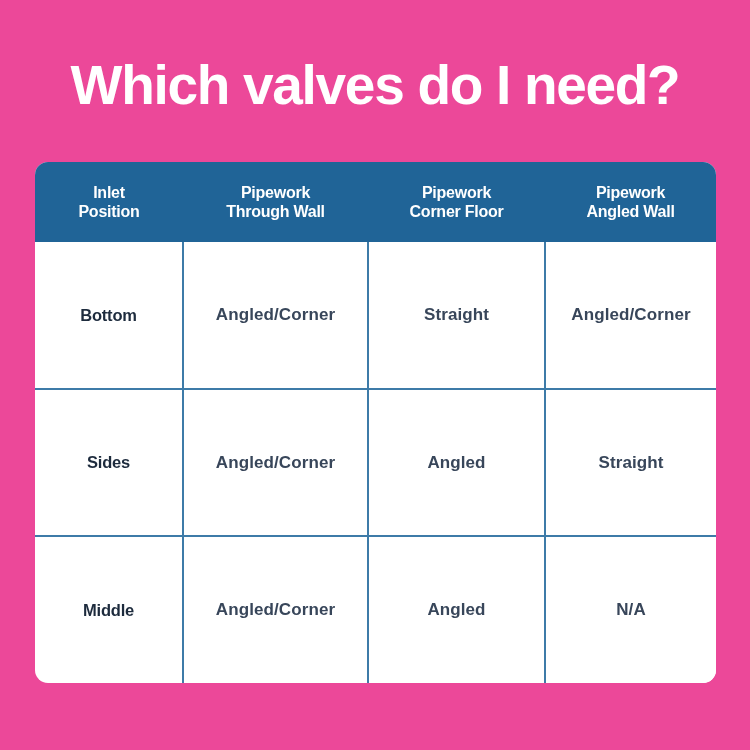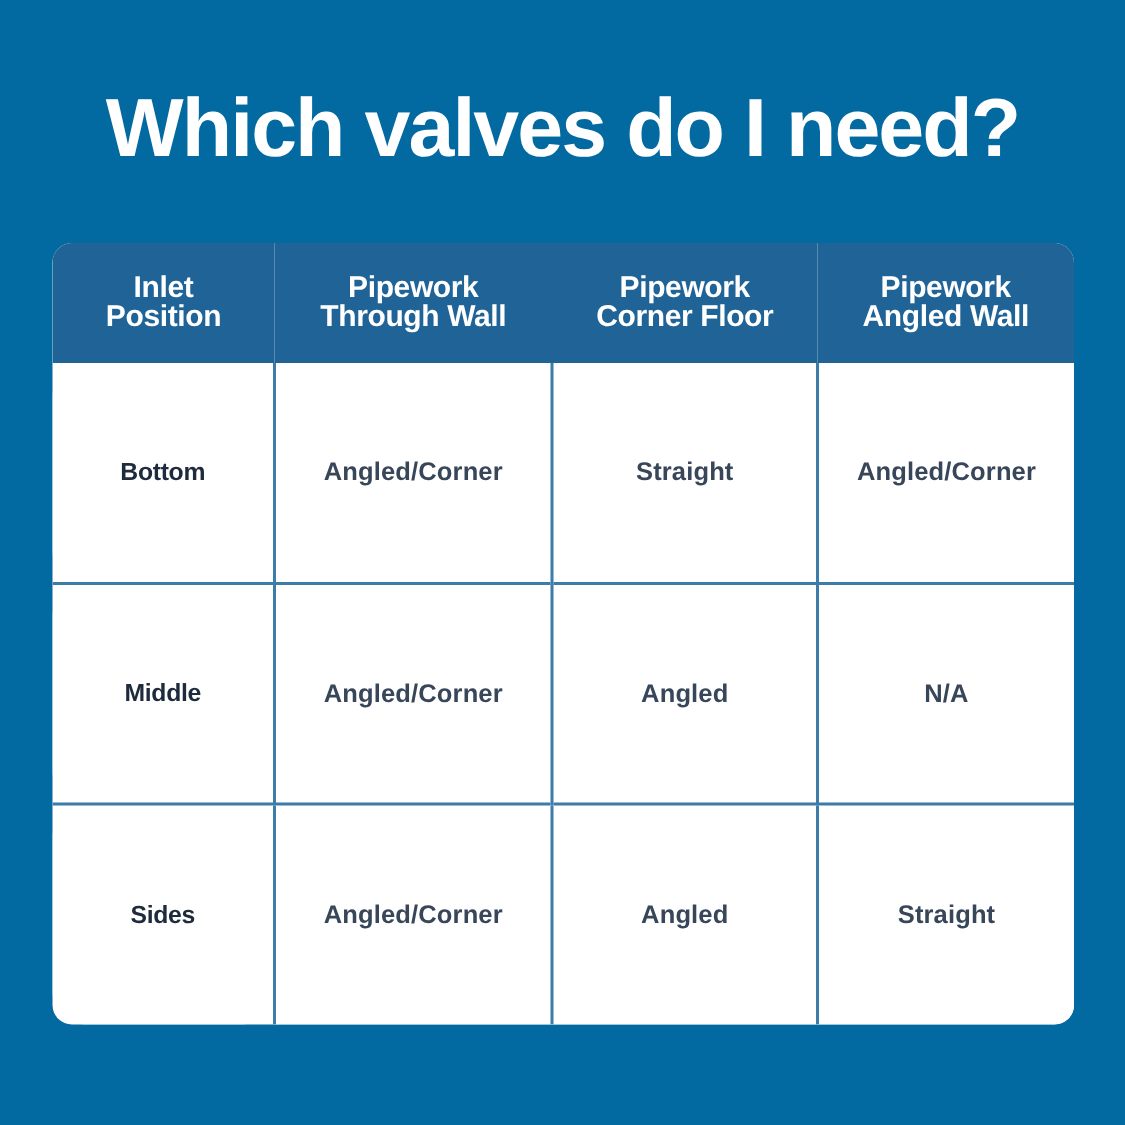--- a/index.html
+++ b/index.html
@@ -10,21 +10,21 @@
     width: 750px;
     height: 750px;
     background: #1d2d42;
     font-family: "Liberation Sans", sans-serif;
     overflow: hidden;
   }
   .page {
     position: relative;
     width: 750px;
     height: 750px;
-    background: #0369a1;
+    background: #ec4899;
   }
 
   
   .title {
     position: absolute;
     left: 0;
     top: 54px;
     width: 750px;
     text-align: center;
     color: #ffffff;
@@ -56,21 +56,21 @@
     table-layout: fixed;
   }
 
   
   table.valve-table thead tr {
     height: 80px;
   }
   table.valve-table thead th {
     background: #206497;
     color: #ffffff;
-    font-size: 20px;
+    font-size: 16px;
     font-weight: 700;
     line-height: 19px;
     letter-spacing: -0.25px;
     text-align: center;
     vertical-align: middle;
     padding: 0;
     border: none;
   }
   .th-line {
     display: block;
@@ -148,28 +148,28 @@
         </tr>
       </thead>
       <tbody>
         <tr>
           <td class="row-label">Bottom</td>
           <td>Angled/Corner</td>
           <td>Straight</td>
           <td>Angled/Corner</td>
         </tr>
         <tr>
+          <td class="row-label">Sides</td>
+          <td>Angled/Corner</td>
+          <td>Angled</td>
+          <td>Straight</td>
+        </tr>
+        <tr>
           <td class="row-label">Middle</td>
           <td>Angled/Corner</td>
           <td>Angled</td>
           <td>N/A</td>
-        </tr>
-        <tr>
-          <td class="row-label">Sides</td>
-          <td>Angled/Corner</td>
-          <td>Angled</td>
-          <td>Straight</td>
         </tr>
       </tbody>
     </table>
   </div>
 
 </div>
 
 </body></html>

